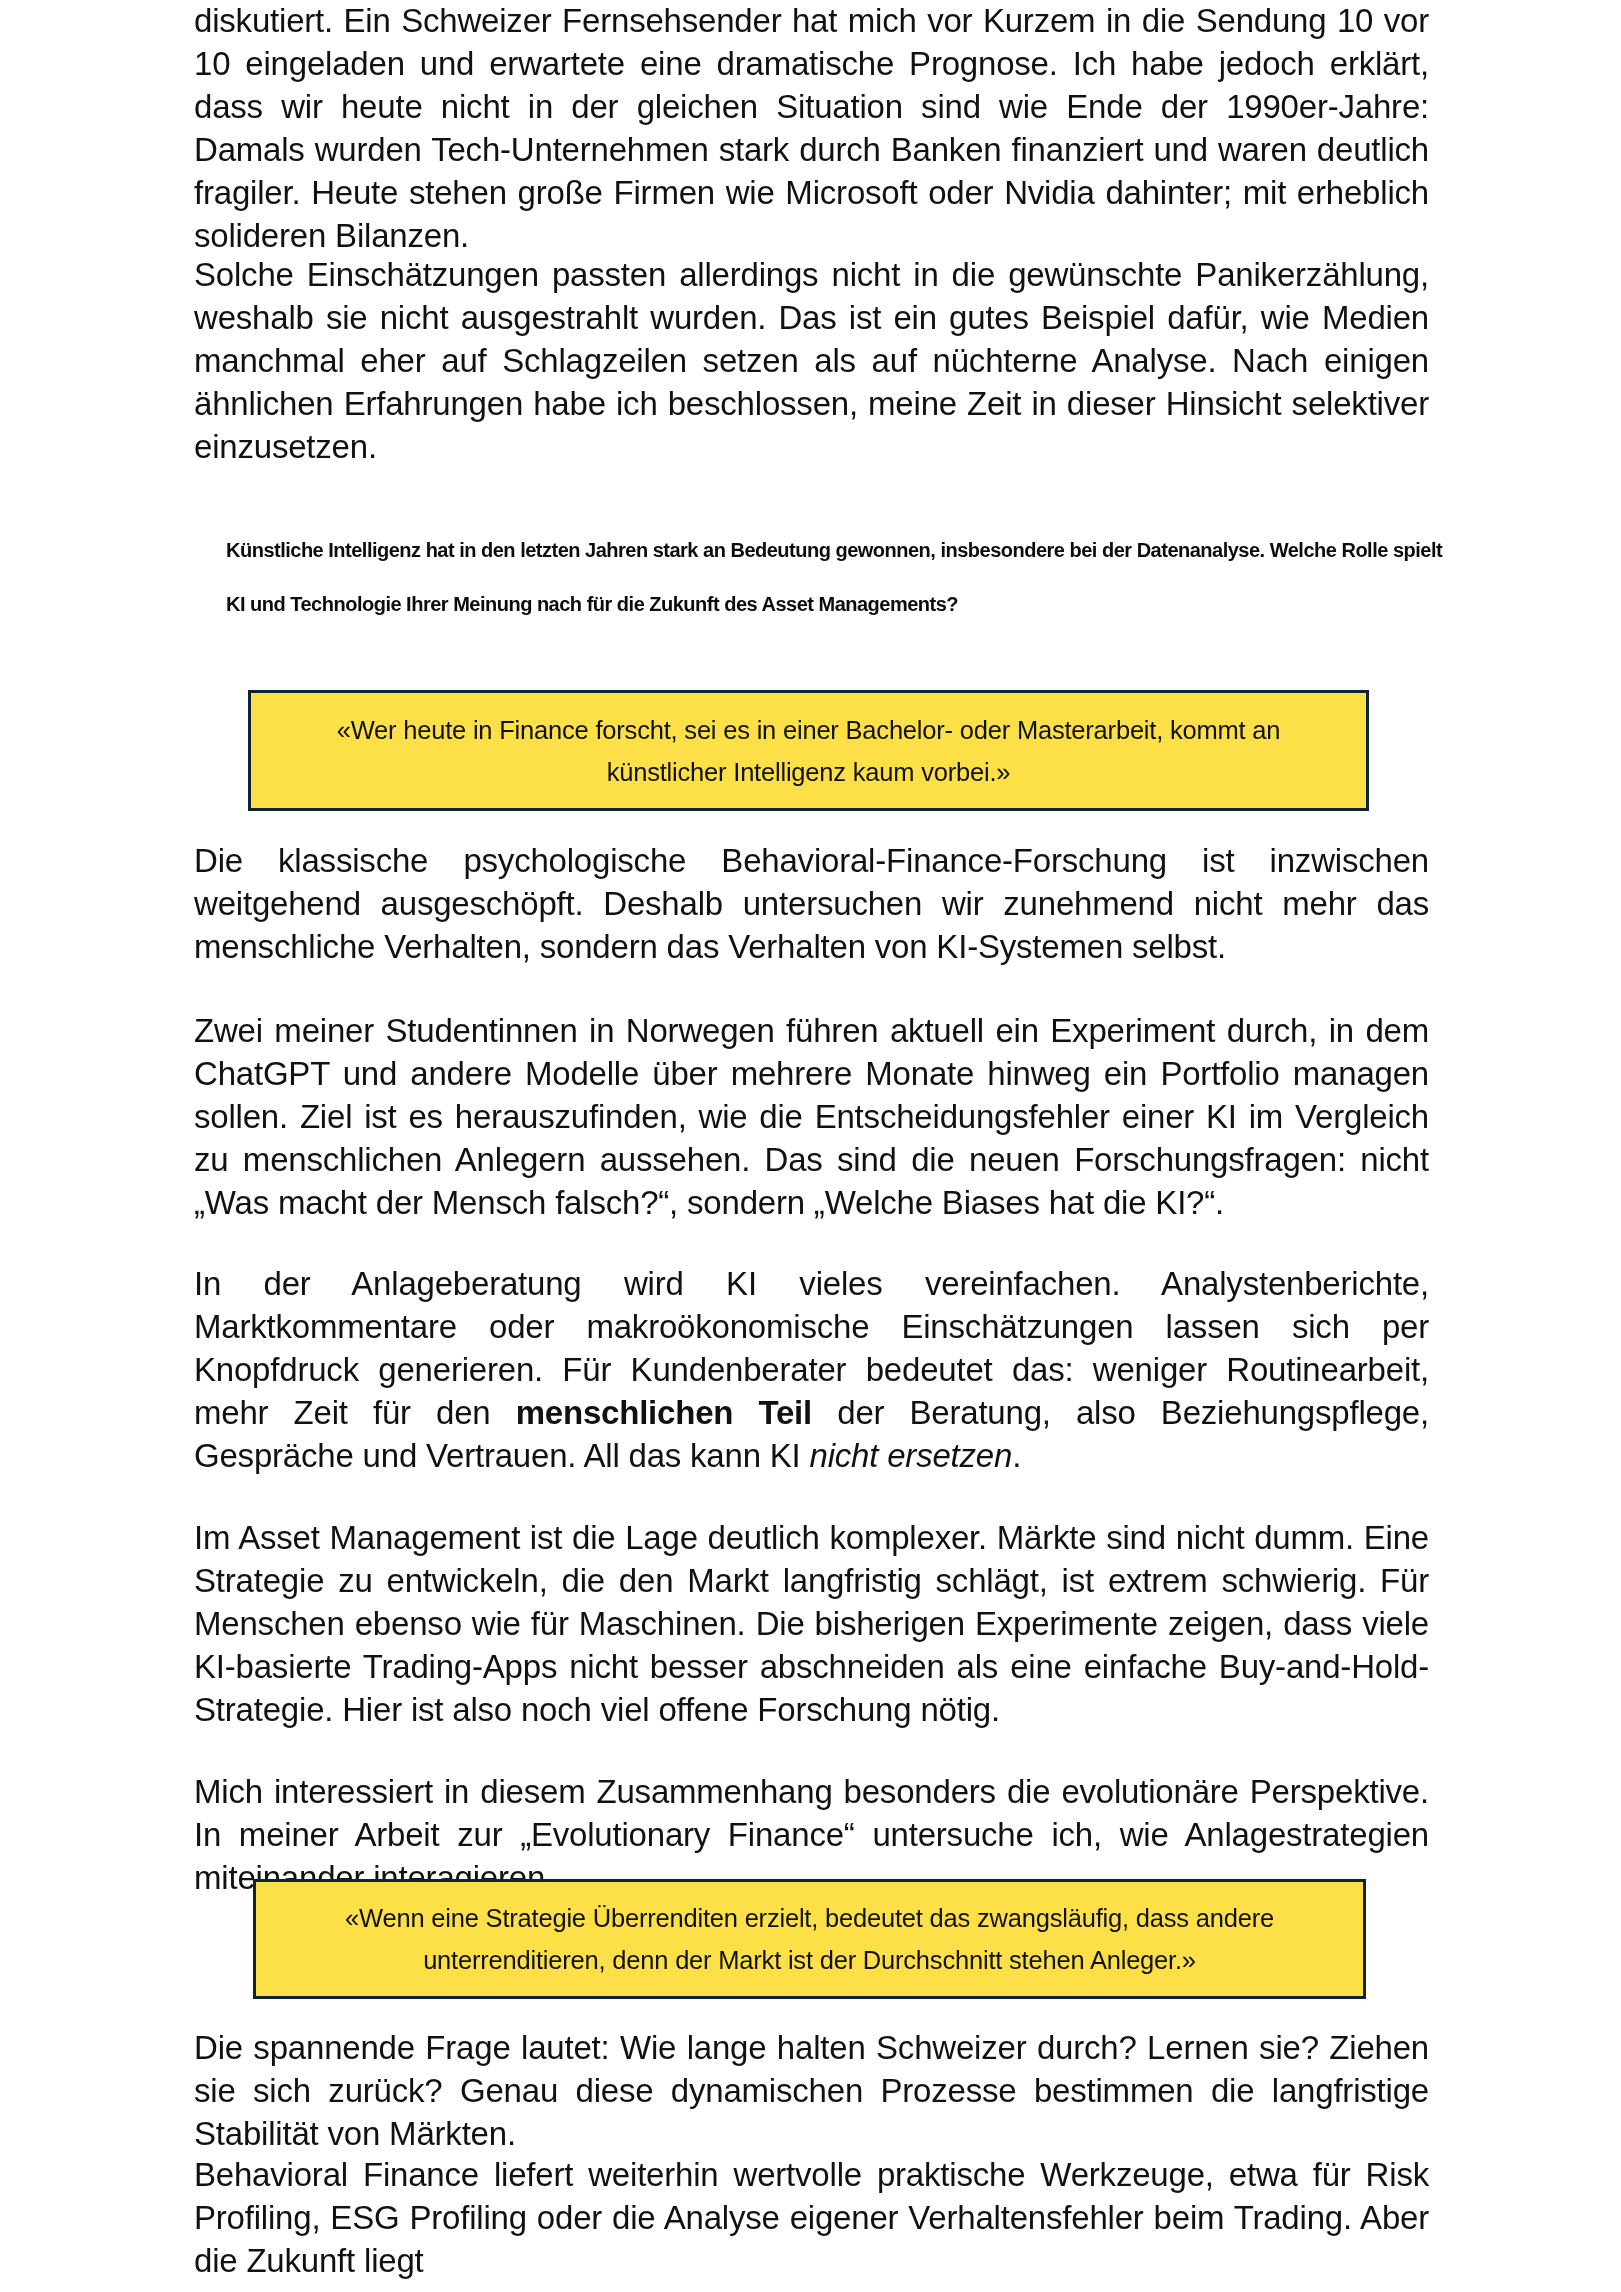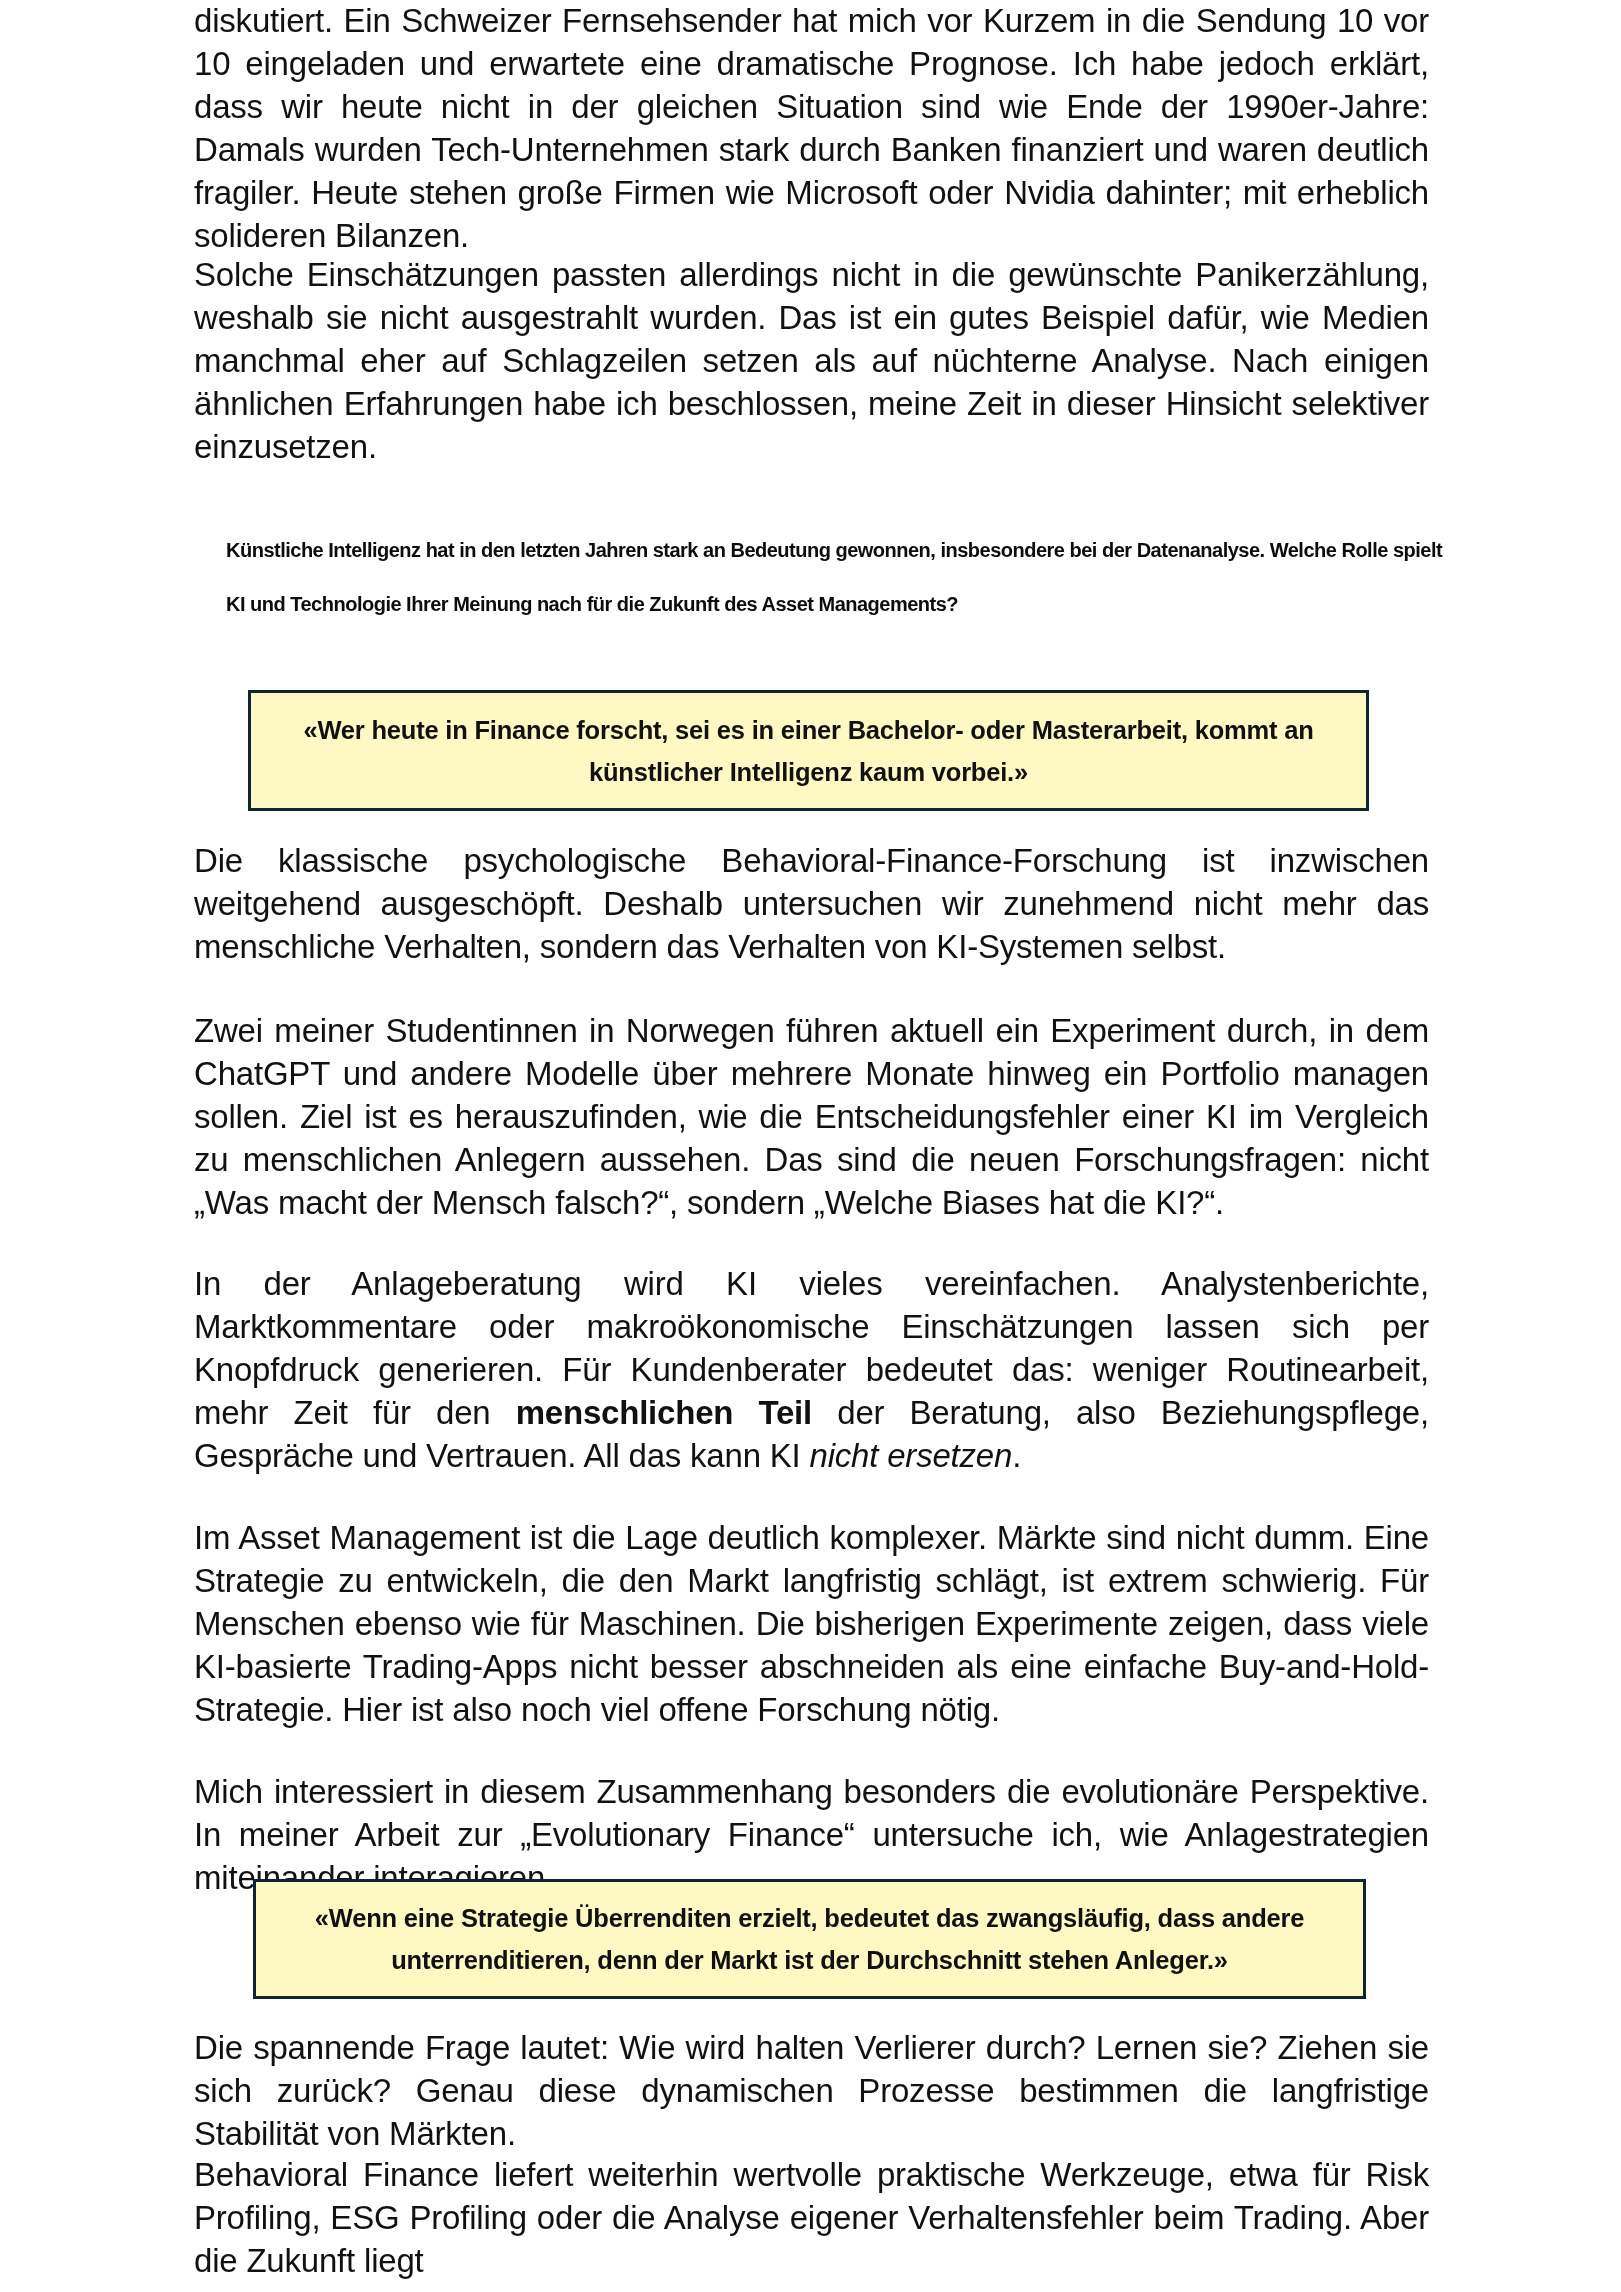--- a/index.html
+++ b/index.html
@@ -40,30 +40,29 @@
     line-height: 54px;
     font-weight: bold;
     text-align: left;
     letter-spacing: -0.5px;
     color: #0c0c0c;
   }
   .quote-box {
     position: absolute;
     box-sizing: border-box;
     border: 3.9px solid #0e2433;
-    background: #fef9c3;
+    background: #fde047;
     display: flex;
     align-items: center;
     justify-content: center;
     text-align: center;
     font-size: 25.5px;
     line-height: 42px;
     padding: 0 32px;
     letter-spacing: -0.2px;
-    font-weight: bold;
   }
   b { font-weight: bold; }
   i { font-style: italic; }
 </style>
 </head>
 <body>
 
 <div class="page">
 
   <p class="para" style="top:-1px;">diskutiert. Ein Schweizer Fernsehsender hat mich vor Kurzem in die Sendung 10 vor 10 eingeladen und erwartete eine dramatische Prognose. Ich habe jedoch erklärt, dass wir heute nicht in der gleichen Situation sind wie Ende der 1990er-Jahre: Damals wurden Tech-Unternehmen stark durch Banken finanziert und waren deutlich fragiler. Heute stehen große Firmen wie Microsoft oder Nvidia dahinter; mit erheblich solideren Bilanzen.</p>
@@ -85,18 +84,18 @@
   </div>
 
   <p class="para" style="top:1516px;">Im Asset Management ist die Lage deutlich komplexer. Märkte sind nicht dumm. Eine Strategie zu entwickeln, die den Markt langfristig schlägt, ist extrem schwierig. Für Menschen ebenso wie für Maschinen. Die bisherigen Experimente zeigen, dass viele KI-basierte Trading-Apps nicht besser abschneiden als eine einfache Buy-and-Hold-Strategie. Hier ist also noch viel offene Forschung nötig.</p>
 
   <p class="para" style="top:1770px;">Mich interessiert in diesem Zusammenhang besonders die evolutionäre Perspektive. In meiner Arbeit zur „Evolutionary Finance“ untersuche ich, wie Anlagestrategien miteinander interagieren.</p>
 
   <div class="quote-box" style="left:59px; top:1879px; width:1113px; height:120px;">
     <span>«Wenn eine Strategie Überrenditen erzielt, bedeutet das zwangsläufig, dass andere unterrenditieren, denn der Markt ist der Durchschnitt stehen Anleger.»</span>
   </div>
 
-  <p class="para" style="top:2026px;">Die spannende Frage lautet: Wie wird halten Verlierer durch? Lernen sie? Ziehen sie sich zurück? Genau diese dynamischen Prozesse bestimmen die langfristige Stabilität von Märkten.</p>
+  <p class="para" style="top:2026px;">Die spannende Frage lautet: Wie lange halten Schweizer durch? Lernen sie? Ziehen sie sich zurück? Genau diese dynamischen Prozesse bestimmen die langfristige Stabilität von Märkten.</p>
 
   <p class="para" style="top:2153px;">Behavioral Finance liefert weiterhin wertvolle praktische Werkzeuge, etwa für Risk Profiling, ESG Profiling oder die Analyse eigener Verhaltensfehler beim Trading. Aber die Zukunft liegt</p>
 
 </div>
 
 
 </body></html>

